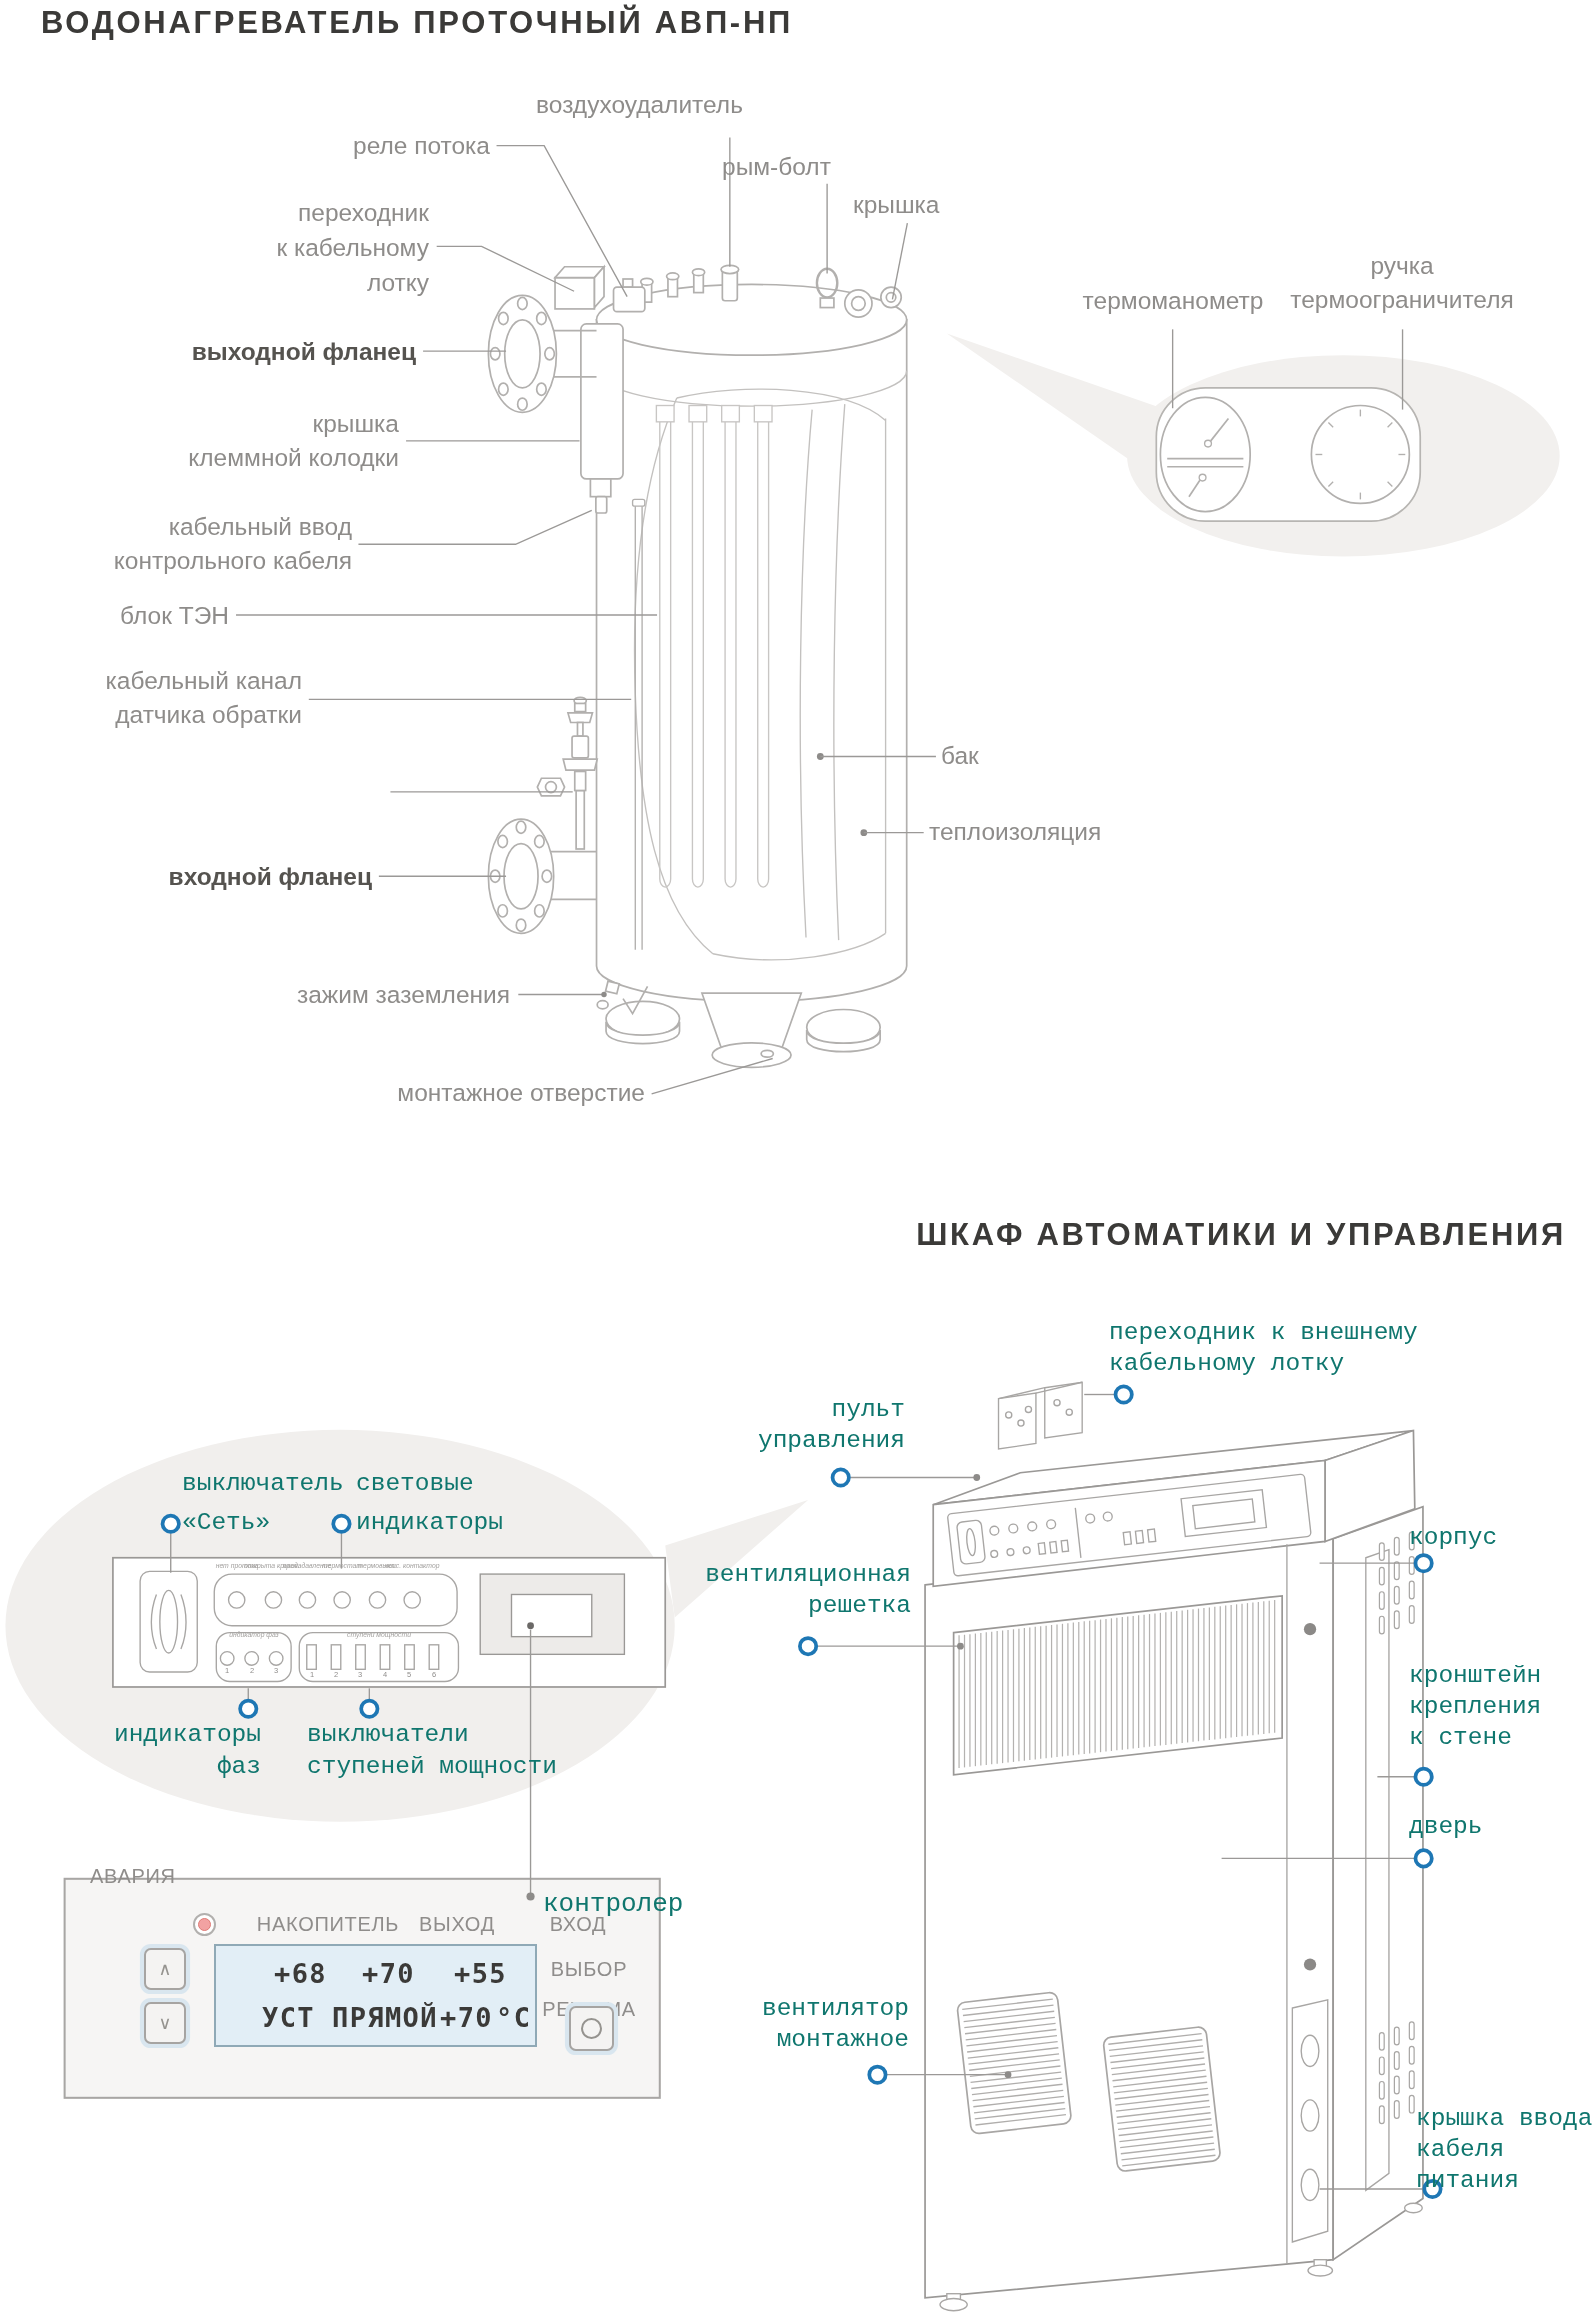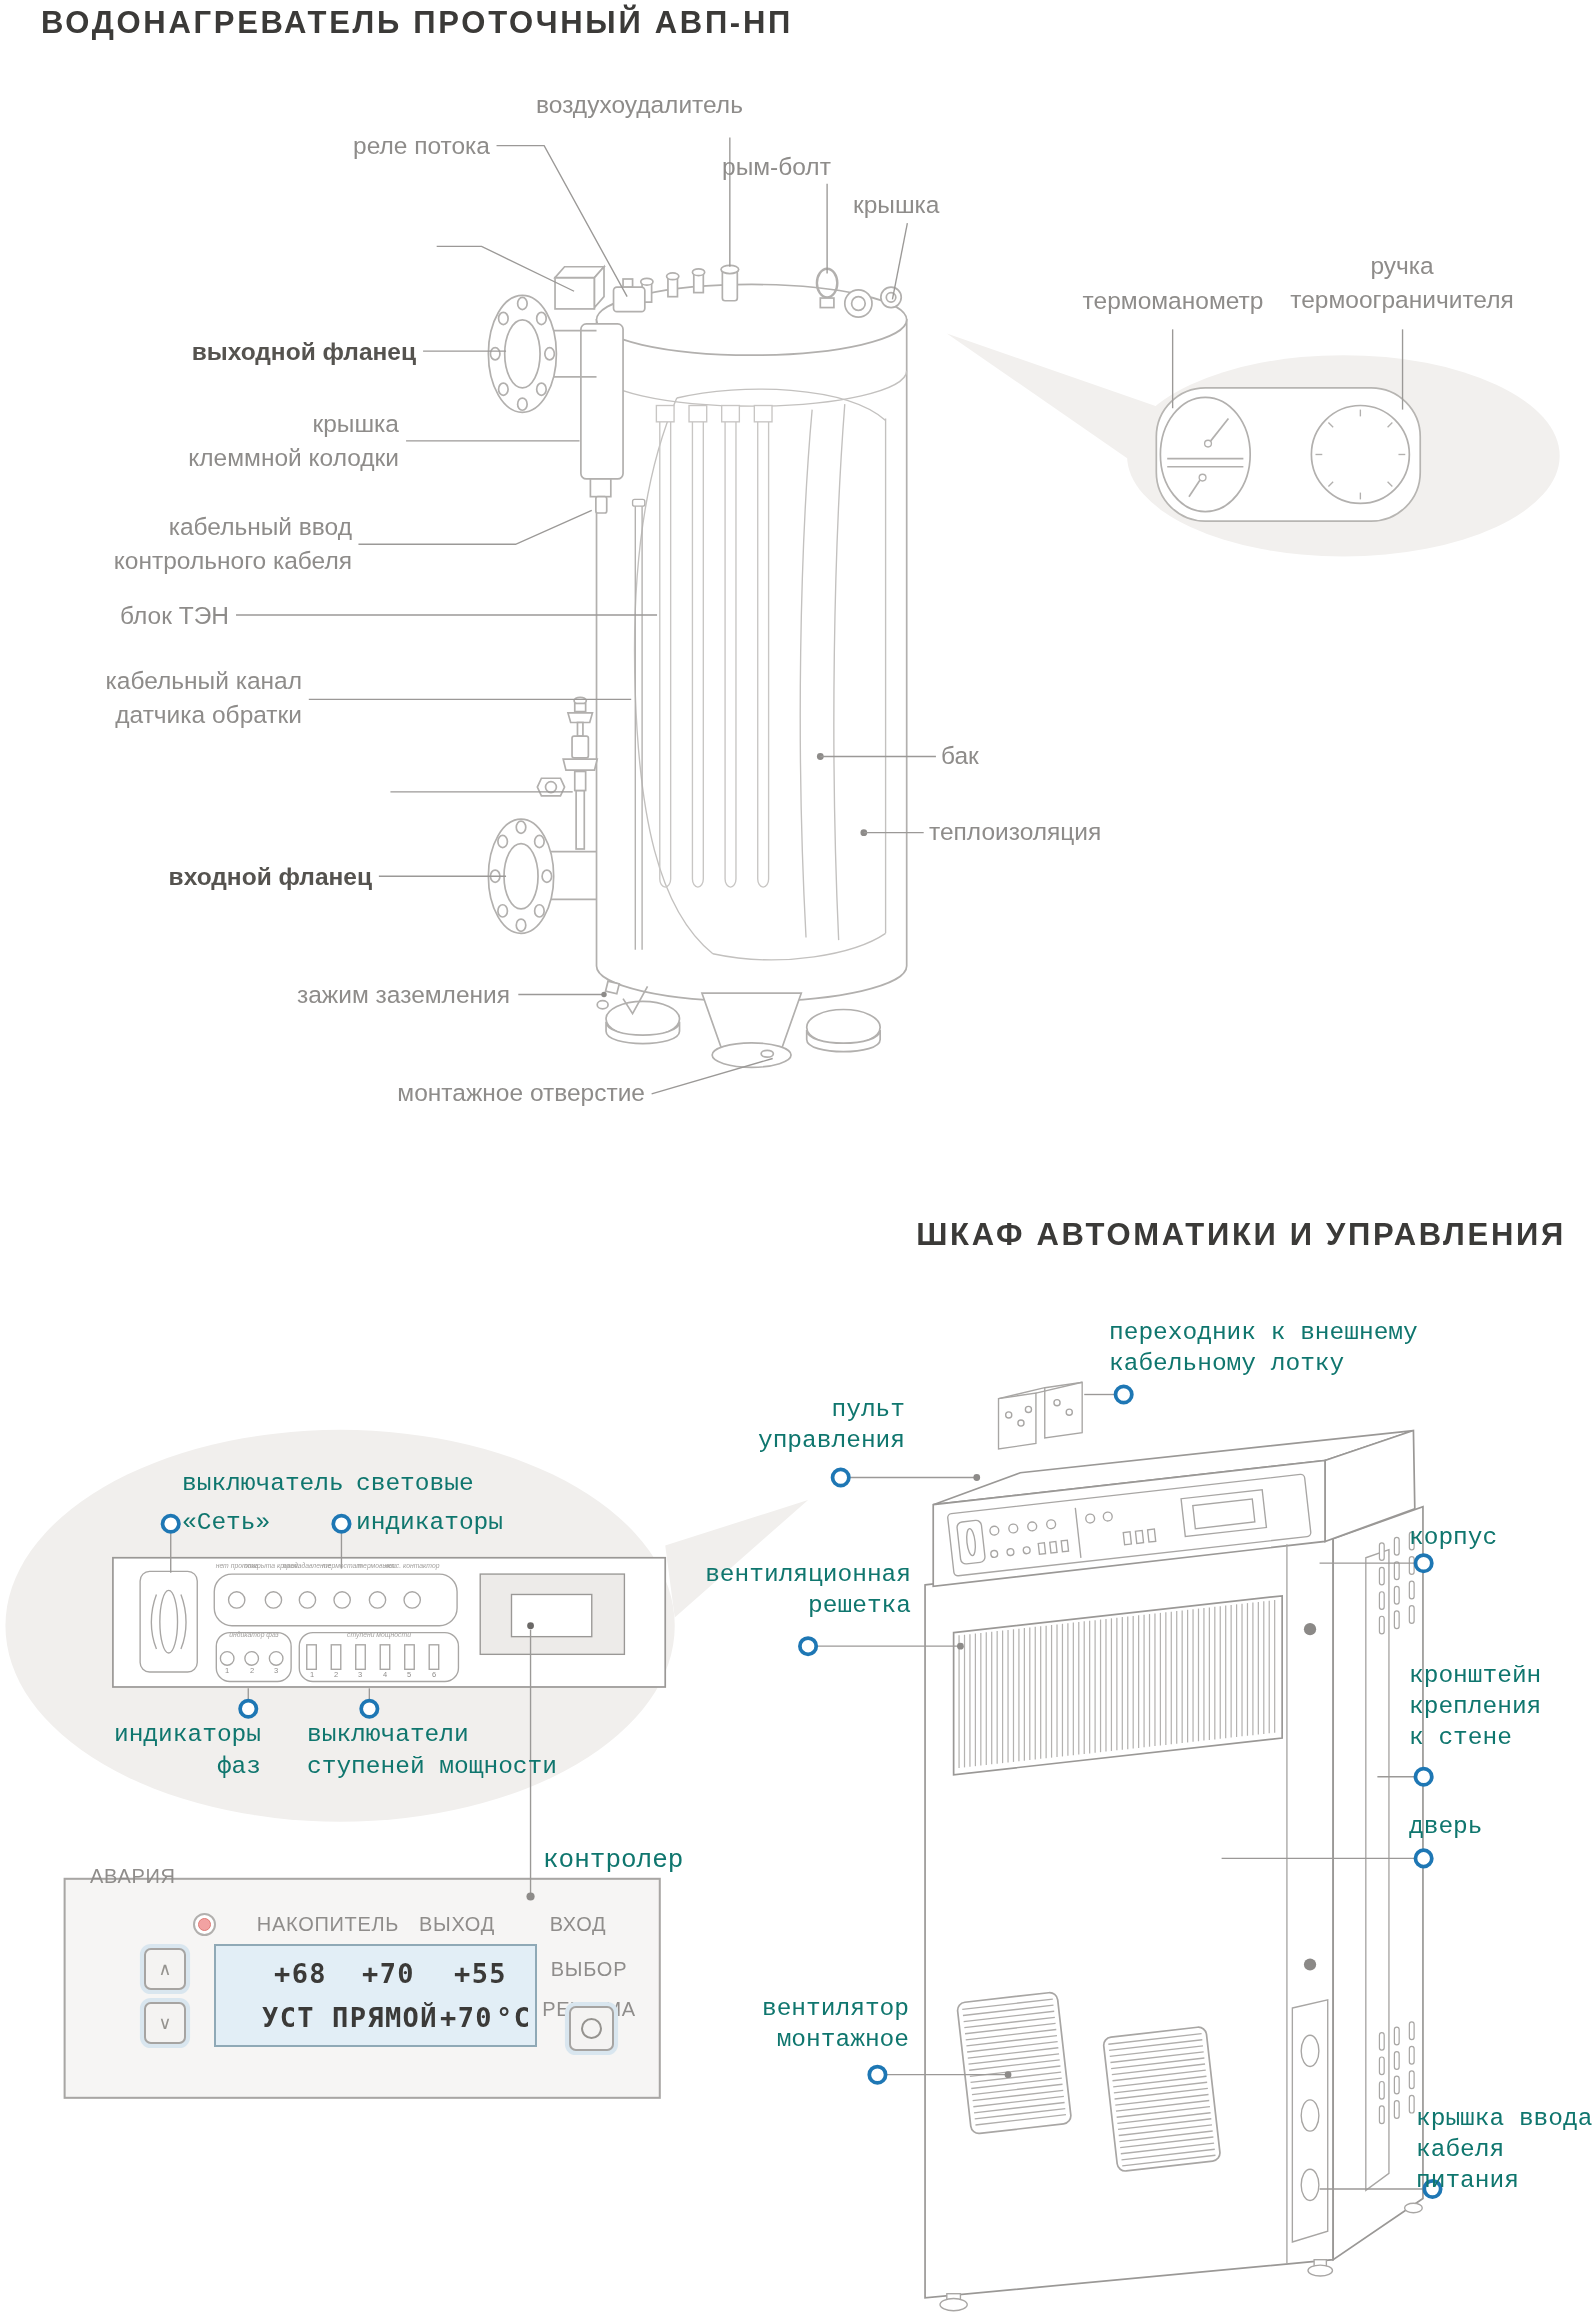--- a/index.html
+++ b/index.html
@@ -495,20 +495,23 @@
     <circle class="ring" cx="2093" cy="2732" r="12"></circle>
     <circle class="ring" cx="2106" cy="3218" r="12"></circle>
   </g>
 </svg>
 
 <div class="ttl" style="left:41px;top:5.4px;">ВОДОНАГРЕВАТЕЛЬ ПРОТОЧНЫЙ АВП-НП</div>
 <div class="ttl" style="right:27px;top:1217px;">ШКАФ АВТОМАТИКИ И УПРАВЛЕНИЯ</div>
 
 <div class="lbl ctr" style="left:449px;top:88px;width:381px;">воздухоудалитель</div>
 <div class="lbl ra" style="right:1103px;top:129px;">реле потока</div>
+<div class="lbl ra" style="right:1164px;top:195px;line-height:35px;">переходник
+к кабельному
+лотку</div>
 <div class="lbl ra bold" style="right:1177px;top:335px;">выходной фланец</div>
 <div class="lbl ra" style="right:1194px;top:407px;">крышка
 клеммной колодки</div>
 <div class="lbl ra" style="right:1241px;top:510px;">кабельный ввод
 контрольного кабеля</div>
 <div class="lbl ra" style="right:1364px;top:599px;">блок ТЭН</div>
 <div class="lbl ra" style="right:1291px;top:664px;">кабельный канал
 датчика обратки</div>
 <div class="lbl ra bold" style="right:1221px;top:860px;">входной фланец</div>
 <div class="lbl ra" style="right:1083px;top:978px;">зажим заземления</div>
@@ -529,21 +532,21 @@
 решетка</div>
 <div class="lbl2" style="left:1409px;top:1522px;">корпус</div>
 <div class="lbl2" style="left:1409px;top:1660px;">кронштейн
 крепления
 к стене</div>
 <div class="lbl2" style="left:1409px;top:1811px;">дверь</div>
 <div class="lbl2 ra" style="right:684px;top:1993px;">вентилятор
 монтажное</div>
 <div class="lbl2" style="left:1416px;top:2103px;">крышка ввода
 кабеля питания</div>
-<div class="lbl2" style="left:543px;top:1845px;font-size:26px;">контролер</div>
+<div class="lbl2" style="left:543px;top:1889px;font-size:26px;">контролер</div>
 
 <div class="lbl2 lh58" style="left:182px;top:1464px;">выключатель
 «Сеть»</div>
 <div class="lbl2 lh58" style="left:356px;top:1464px;">световые
 индикаторы</div>
 <div class="lbl2 ra lh47" style="right:1332px;top:1719px;">индикаторы
 фаз</div>
 <div class="lbl2 lh47" style="left:307px;top:1719px;">выключатели
 ступеней мощности</div>
 

